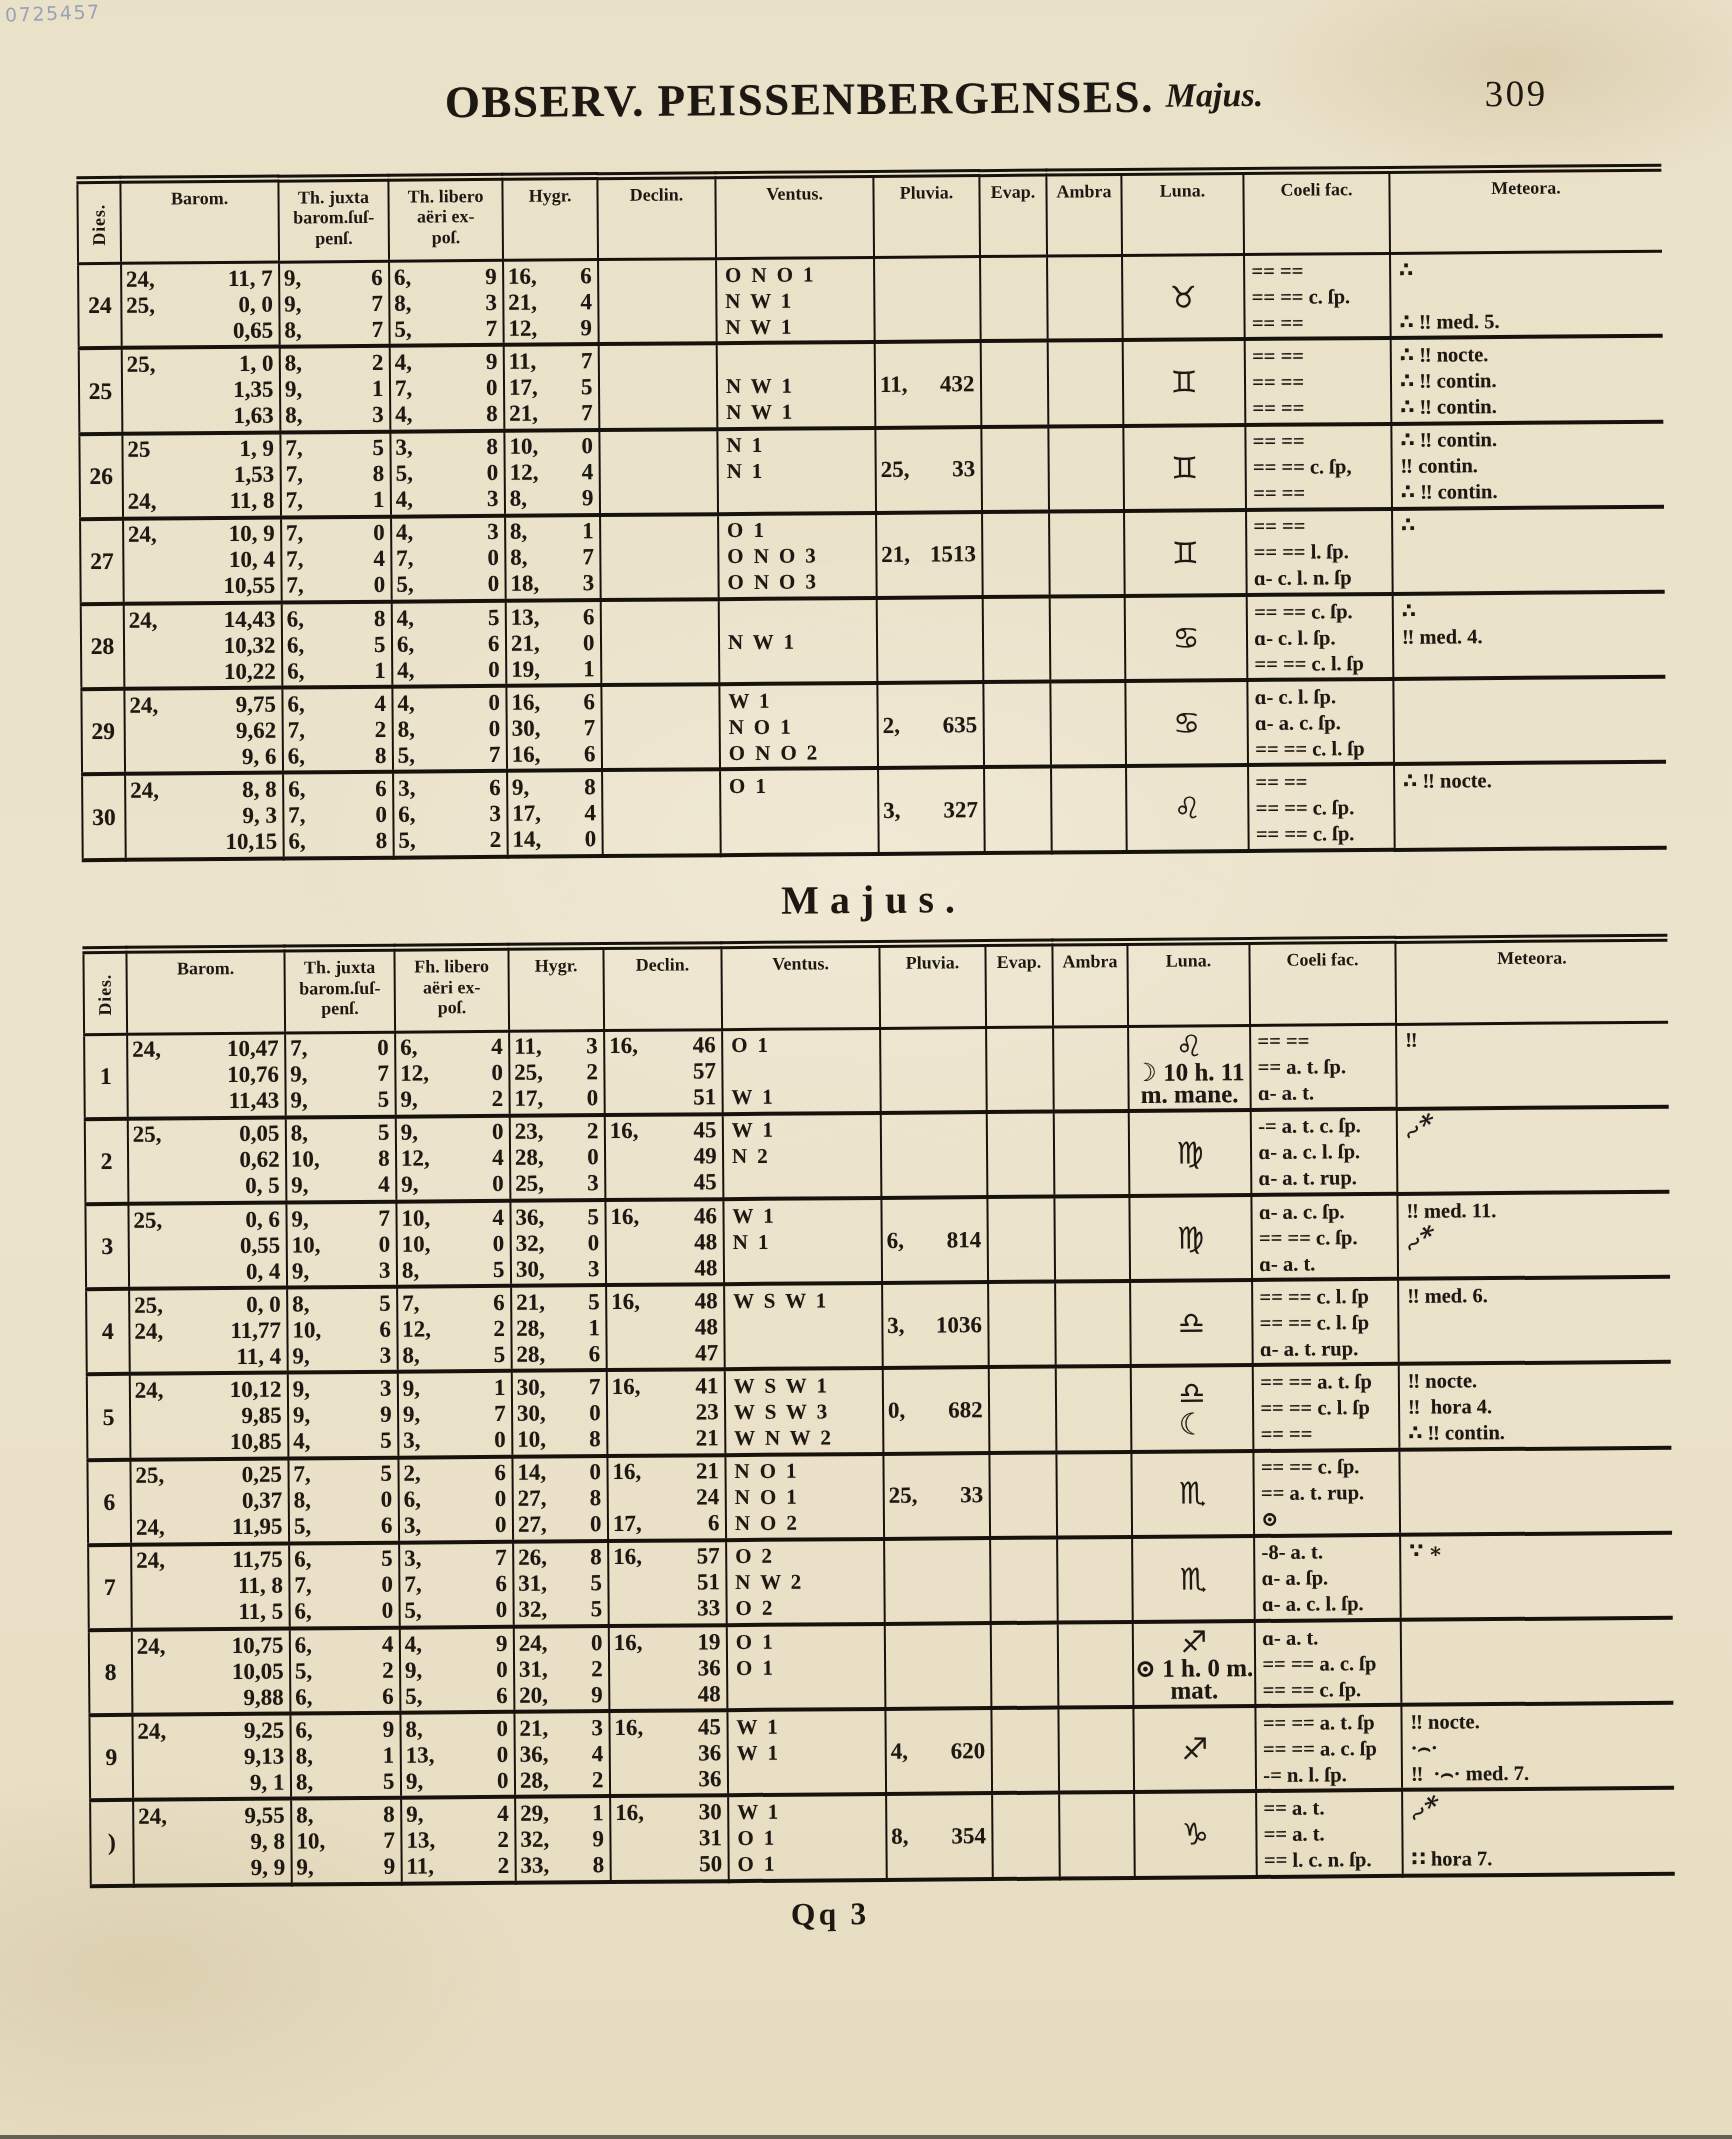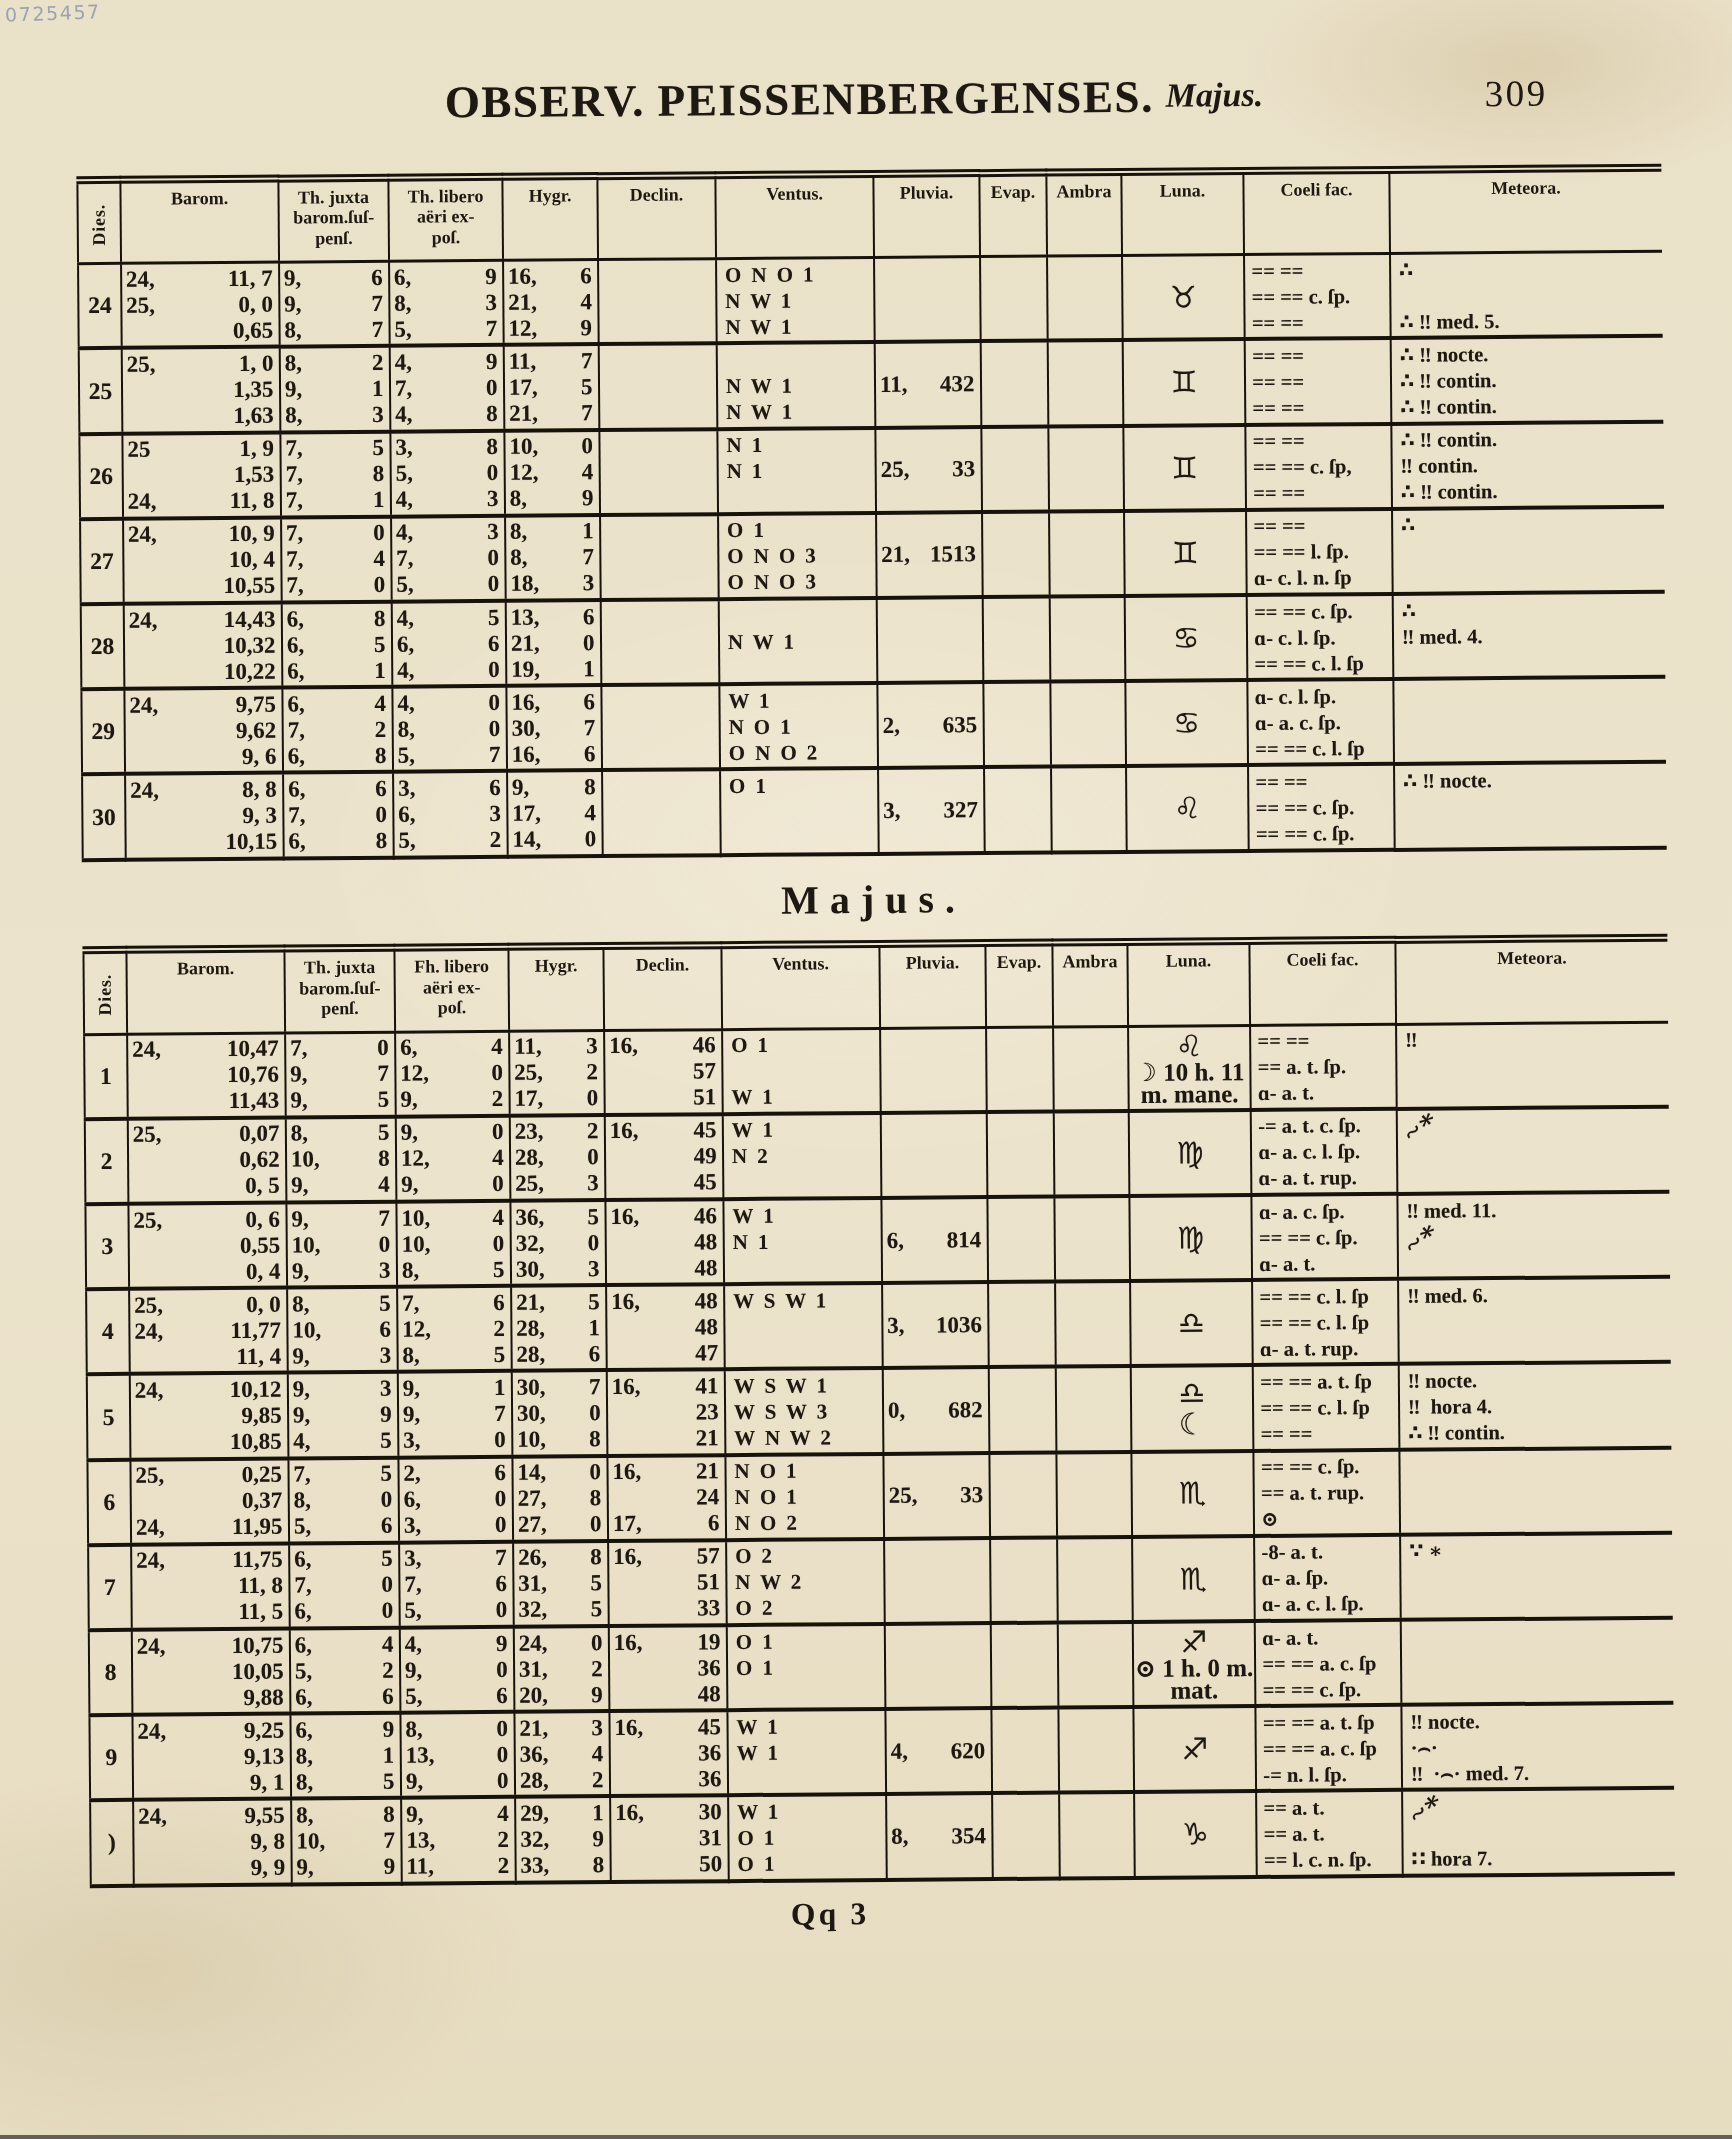--- a/index.html
+++ b/index.html
@@ -694,21 +694,21 @@
             </td>
             <td class="c-met">
               <div class="line">‼</div>
               <div class="line"></div>
               <div class="line"></div>
             </td>
           </tr>
           <tr>
             <td class="c-dies">2</td>
             <td class="c-num">
-              <div class="line split"><span class="lft">25,</span><span class="rgt">0,07</span></div>
+              <div class="line split"><span class="lft">25,</span><span class="rgt">0,05</span></div>
               <div class="line split"><span class="lft"></span><span class="rgt">0,62</span></div>
               <div class="line split"><span class="lft"></span><span class="rgt">0, 5</span></div>
             </td>
             <td class="c-num">
               <div class="line split"><span class="lft">8,</span><span class="rgt">5</span></div>
               <div class="line split"><span class="lft">10,</span><span class="rgt">8</span></div>
               <div class="line split"><span class="lft">9,</span><span class="rgt">4</span></div>
             </td>
             <td class="c-num">
               <div class="line split"><span class="lft">9,</span><span class="rgt">0</span></div>

